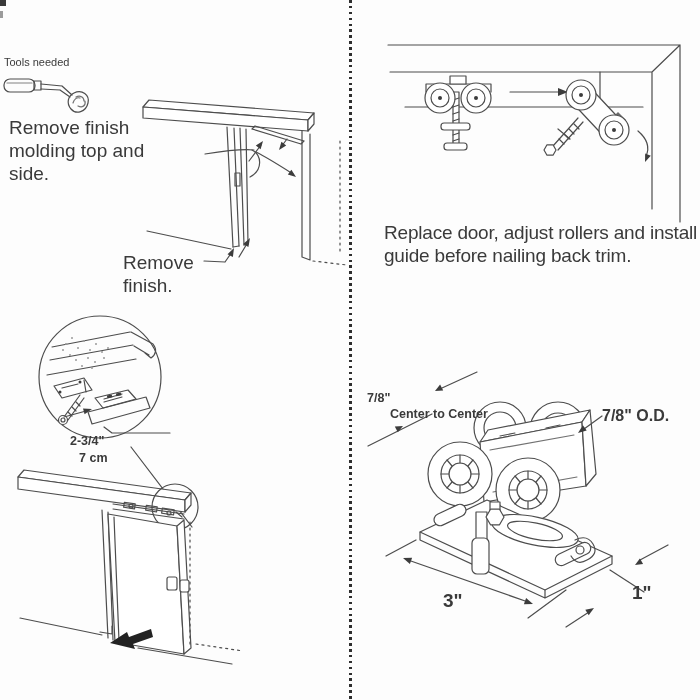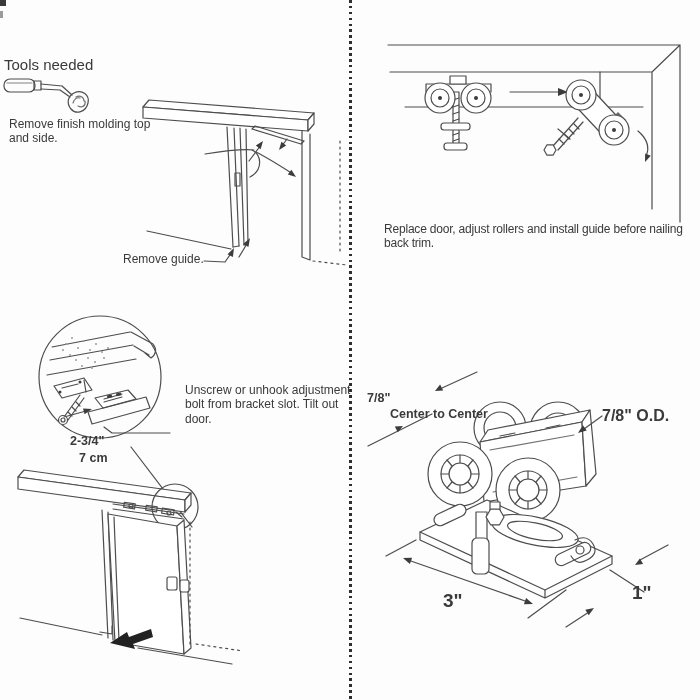--- a/index.html
+++ b/index.html
@@ -1,19 +1,19 @@
 <!DOCTYPE html>
 <html><head>
 <meta charset="utf-8">
 <style>
   html,body{margin:0;padding:0;background:#ffffff;}
   .stage{position:relative;width:700px;height:700px;background:#fdfdfd;overflow:hidden;
          font-family:"Liberation Sans",sans-serif;}
-  .t{position:absolute;color:#3a3a3a;font-size:12px;line-height:1.2;white-space:normal;}
-  .t.small{font-size:15px;}
+  .t{position:absolute;color:#3a3a3a;font-size:19px;line-height:1.2;white-space:normal;}
+  .t.small{font-size:11px;}
   .t.dim{font-weight:bold;font-size:12.5px;}
   .t.dim-big{font-weight:bold;font-size:16px;}
   .t.dim-huge{font-weight:bold;font-size:19px;}
   .divider{position:absolute;left:349px;top:0;width:3px;height:700px;
     background-image:repeating-linear-gradient(180deg,#2e2e2e 0px,#2e2e2e 2.6px,transparent 2.6px,transparent 5.9px);}
   svg{position:absolute;overflow:visible;}
   .ln{stroke:#4d4d4d;stroke-width:1.2;fill:none;stroke-linecap:round;stroke-linejoin:round;}
   .lnw{stroke:#4d4d4d;stroke-width:1.2;fill:#ffffff;stroke-linecap:round;stroke-linejoin:round;}
   .ar{fill:#3c3c3c;stroke:none;}
   .solid-ar{fill:#222222;stroke:none;}
@@ -79,21 +79,21 @@
 
     <g>
       <path d="M204,261 L225,262 M225,262 L232,252" class="ln"></path>
       <polygon points="234,248 232.9,256.9 227.5,254.3" class="ar"></polygon>
       <path d="M239,257 L248,242" class="ln"></path>
       <polygon points="250,238 248.4,246.9 243.2,243.9" class="ar"></polygon>
     </g>
   </svg>
   <div class="t small" style="left:4px;top:56px;width:90px;">Tools needed</div>
   <div class="t" style="left:9px;top:117px;width:150px;">Remove finish molding top and side.</div>
-  <div class="t" style="left:123px;top:252px;width:95px;">Remove guide.</div>
+  <div class="t" style="left:123px;top:252px;width:95px;">Remove finish.</div>
 
   <svg width="350" height="300" style="left:350px;top:0;" viewBox="0 0 350 300">
 
     <g>
       <path d="M38,45 L330,45 M330,45 L302,72 M40,72 L302,72 M330,45 L330,222 M302,72 L302,209" class="ln"></path>
       <path d="M55,107 L293,107" class="ln"></path>
       <path d="M250,72 L250,107" class="ln"></path>
     </g>
 
     <g>
@@ -221,21 +221,20 @@
 
     <g>
       <path d="M20,318 L102,335" class="ln"></path>
       <path d="M190,222 L190,344" class="ln dash"></path>
       <path d="M196,344 L243,351" class="ln dash"></path>
       <path d="M138,348 L232,364" class="ln"></path>
     </g>
   </svg>
   <div class="t dim" style="left:70px;top:434px;">2-3/4"</div>
   <div class="t dim" style="left:79px;top:451px;">7 cm</div>
-  <div class="t" style="left:185px;top:383px;width:176px;">Unscrew or unhook adjustment bolt from bracket slot. Tilt out door.</div>
 
   <svg width="350" height="400" style="left:350px;top:300px;" viewBox="0 0 350 400">
 
     <g>
       <circle cx="150" cy="128" r="26" class="lnw"></circle>
       <circle cx="150" cy="128" r="16" class="ln"></circle>
       <circle cx="208" cy="130" r="28" class="lnw"></circle>
       <circle cx="208" cy="130" r="17" class="ln"></circle>
     </g>
 

